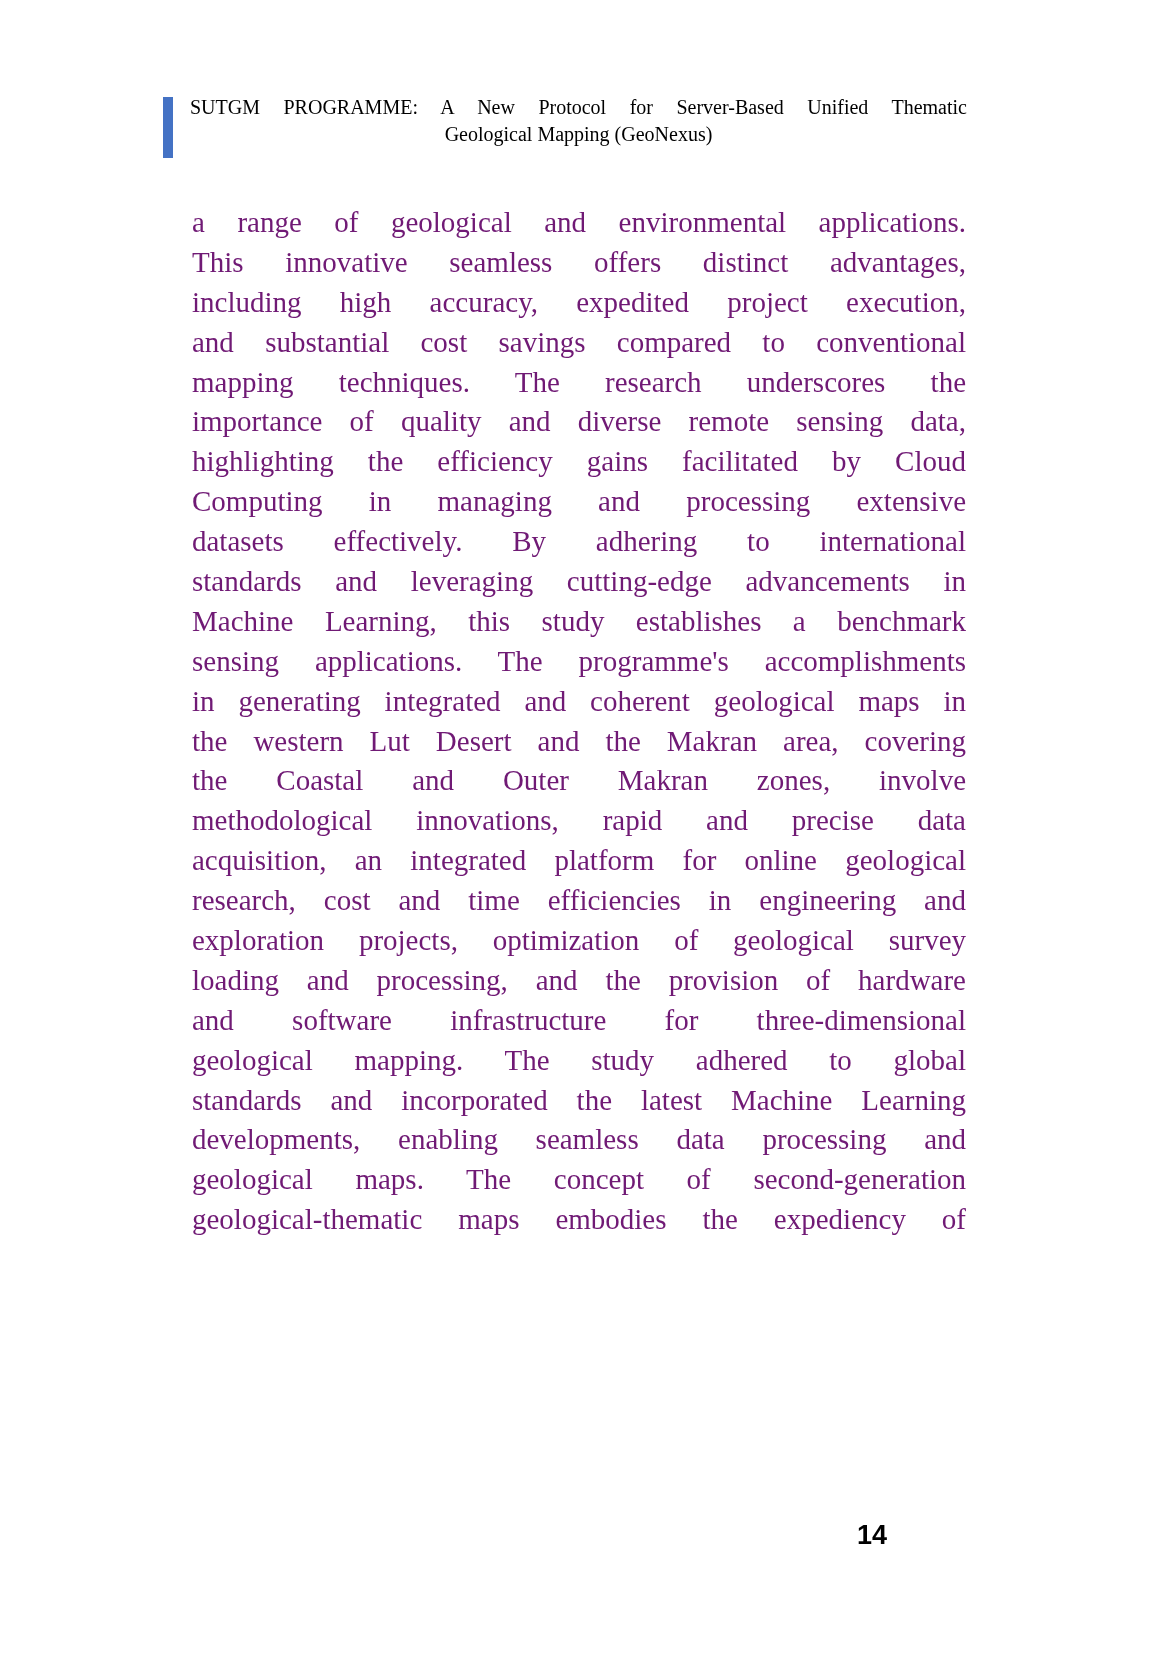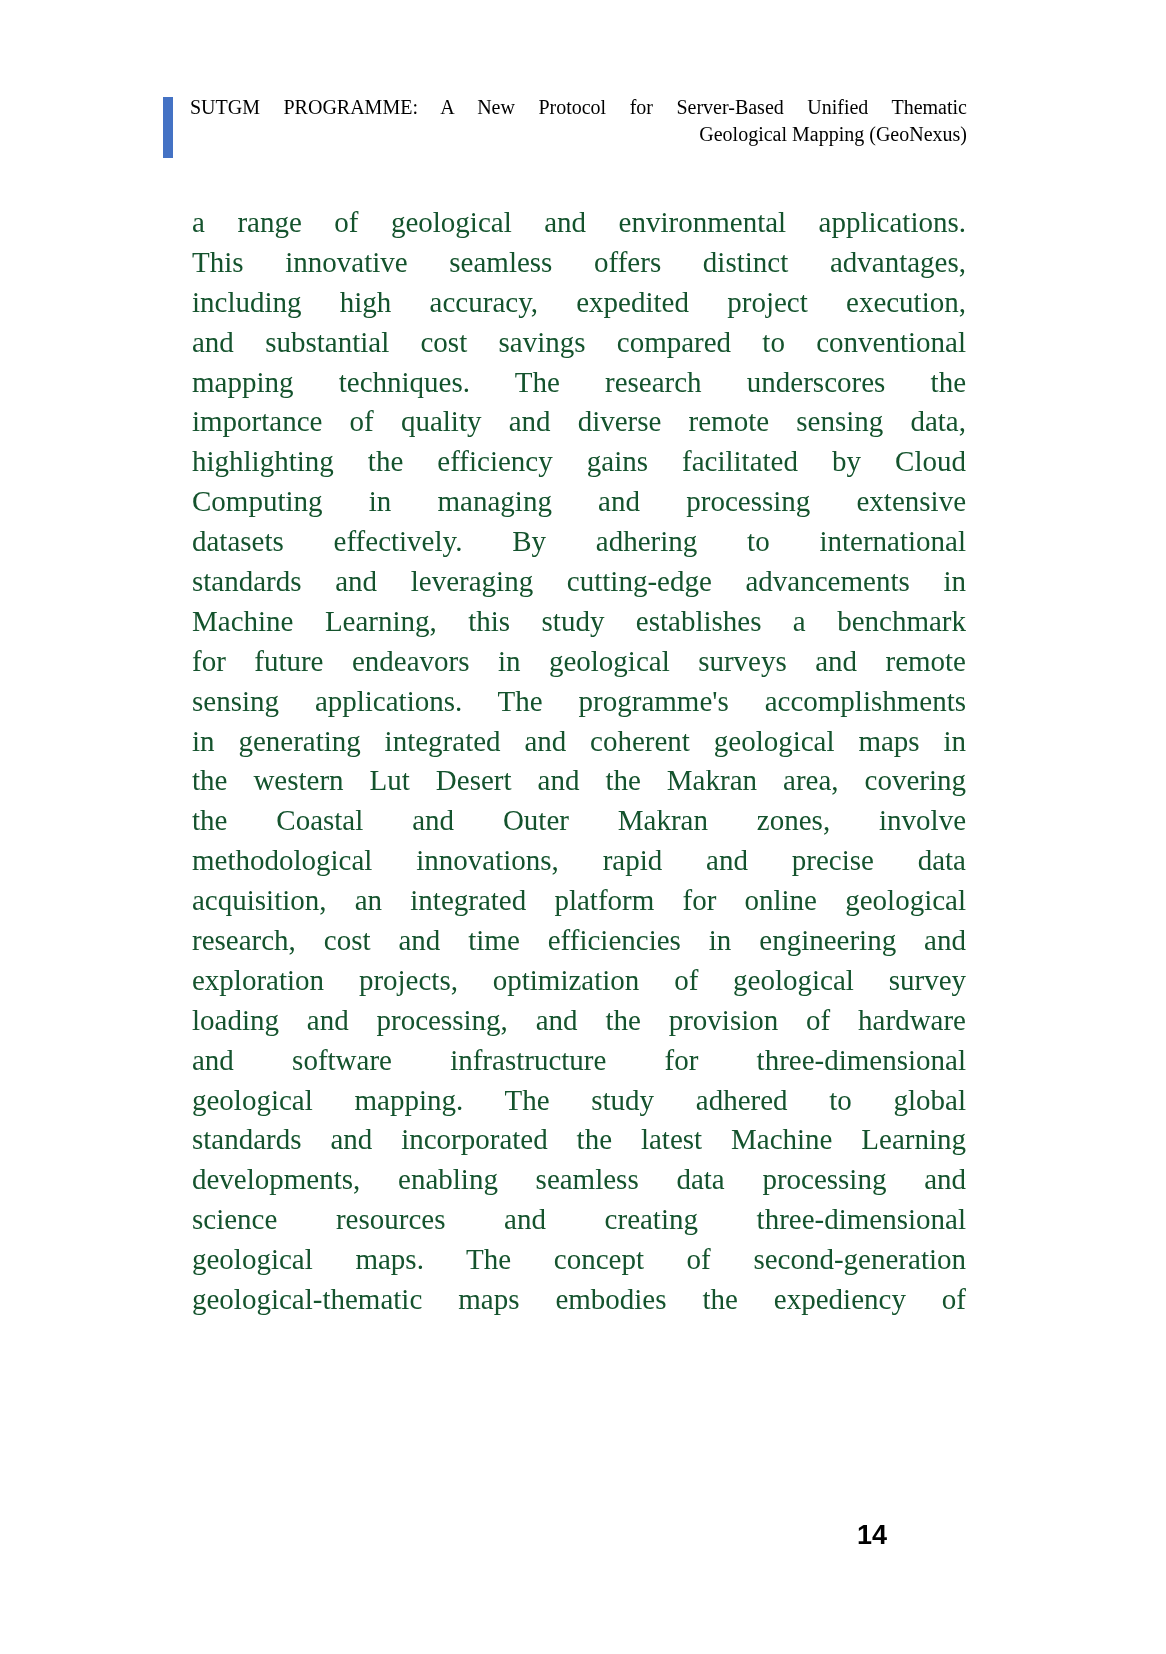--- a/index.html
+++ b/index.html
@@ -28,36 +28,36 @@
   .header-text {
     position: absolute;
     left: 190px;
     top: 94px;
     width: 777px;
     font-size: 20px;
     line-height: 27px;
     color: #000000;
   }
   .header-line {
-    text-align: right;
+    text-align: center;
     white-space: normal;
   }
   .header-line.justified {
     text-align: justify;
     text-align-last: justify;
   }
   
   .body-text {
     position: absolute;
     left: 192px;
     top: 203px;
     width: 774px;
     font-size: 29px;
     line-height: 39.9px;
-    color: #14532d;
+    color: #701a75;
     font-family: Liberation Serif, serif;
   }
   .body-line {
     text-align: justify;
     text-align-last: justify;
     height: 39.9px;
     overflow: visible;
   }
   
   .page-number {
@@ -91,34 +91,32 @@
       <div class="body-line">This innovative seamless offers distinct advantages,</div>
       <div class="body-line">including high accuracy, expedited project execution,</div>
       <div class="body-line">and substantial cost savings compared to conventional</div>
       <div class="body-line">mapping techniques. The research underscores the</div>
       <div class="body-line">importance of quality and diverse remote sensing data,</div>
       <div class="body-line">highlighting the efficiency gains facilitated by Cloud</div>
       <div class="body-line">Computing in managing and processing extensive</div>
       <div class="body-line">datasets effectively. By adhering to international</div>
       <div class="body-line">standards and leveraging cutting-edge advancements in</div>
       <div class="body-line">Machine Learning, this study establishes a benchmark</div>
-      <div class="body-line">for future endeavors in geological surveys and remote</div>
       <div class="body-line">sensing applications. The programme's accomplishments</div>
       <div class="body-line">in generating integrated and coherent geological maps in</div>
       <div class="body-line">the western Lut Desert and the Makran area, covering</div>
       <div class="body-line">the Coastal and Outer Makran zones, involve</div>
       <div class="body-line">methodological innovations, rapid and precise data</div>
       <div class="body-line">acquisition, an integrated platform for online geological</div>
       <div class="body-line">research, cost and time efficiencies in engineering and</div>
       <div class="body-line">exploration projects, optimization of geological survey</div>
       <div class="body-line">loading and processing, and the provision of hardware</div>
       <div class="body-line">and software infrastructure for three-dimensional</div>
       <div class="body-line">geological mapping. The study adhered to global</div>
       <div class="body-line">standards and incorporated the latest Machine Learning</div>
       <div class="body-line">developments, enabling seamless data processing and</div>
-      <div class="body-line">science resources and creating three-dimensional</div>
       <div class="body-line">geological maps. The concept of second-generation</div>
       <div class="body-line">geological-thematic maps embodies the expediency of</div>
     </main>
 
   <div class="page-number">14</div>
 
 </div>
 
 </body></html>

